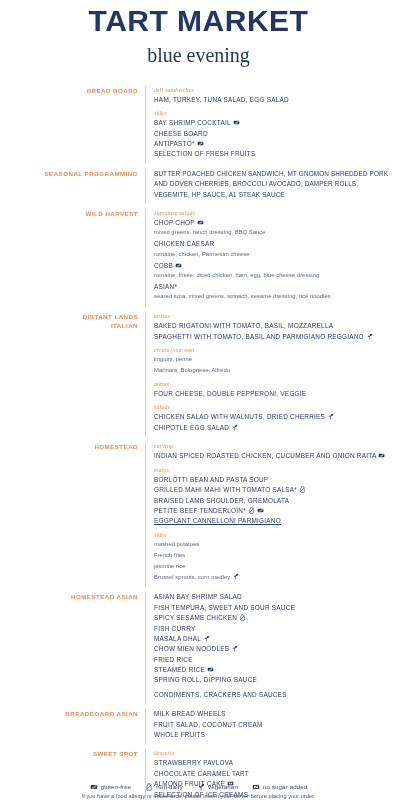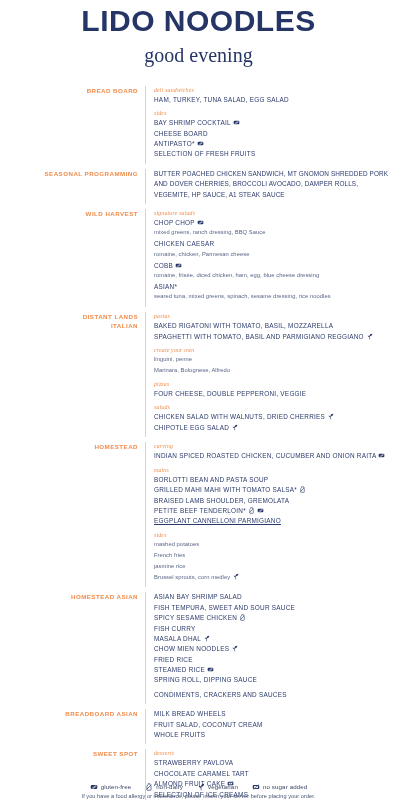--- a/index.html
+++ b/index.html
@@ -138,22 +138,22 @@
     line-height: 1.3;
     padding: 0 10px;
   }
 </style>
 </head>
 <body>
 
 <div id="page">
 
   <div class="header">
-    <div class="brand-title">LIDO NOODLES</div>
-    <div class="brand-sub">good evening</div>
+    <div class="brand-title">TART MARKET</div>
+    <div class="brand-sub">blue evening</div>
   </div>
 
   <div class="menu" id="menu-sections">
       <div class="section">
         <div class="sec-label">BREAD BOARD</div>
         <div class="sec-body">
           <div class="group">
             <div class="group-title">deli sandwiches</div>
             <div class="item"><span>HAM, TURKEY, TUNA SALAD, EGG SALAD</span></div>
           </div>

